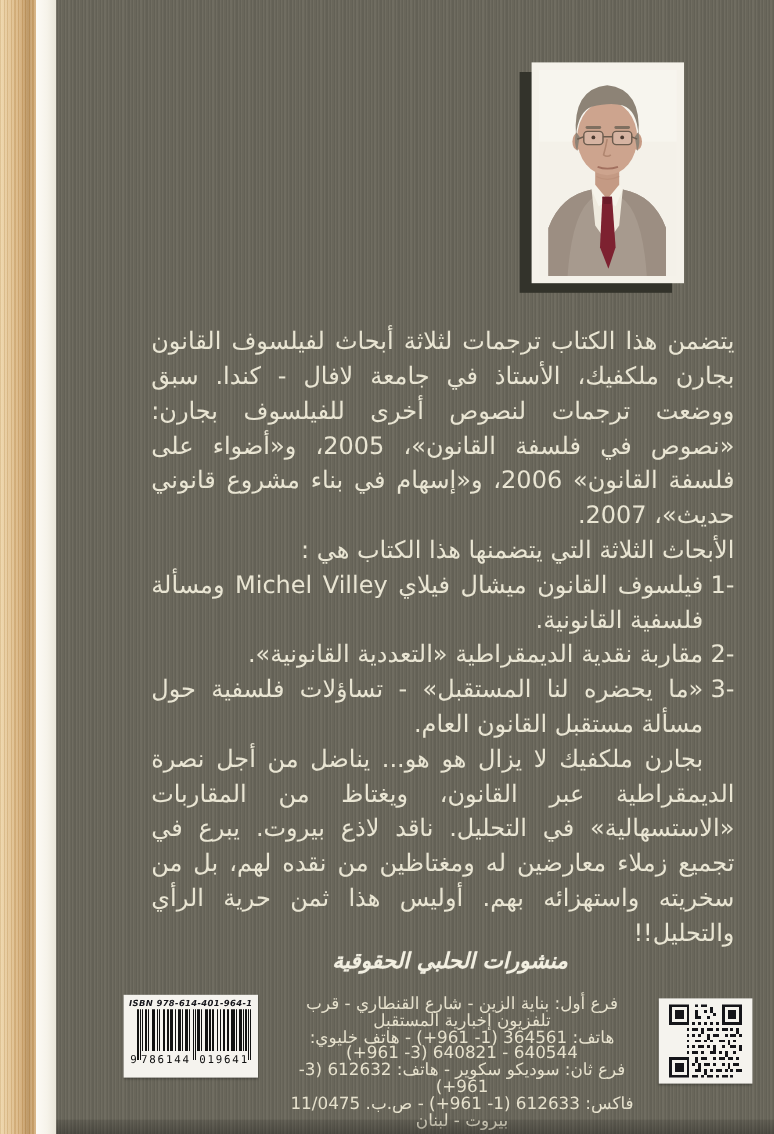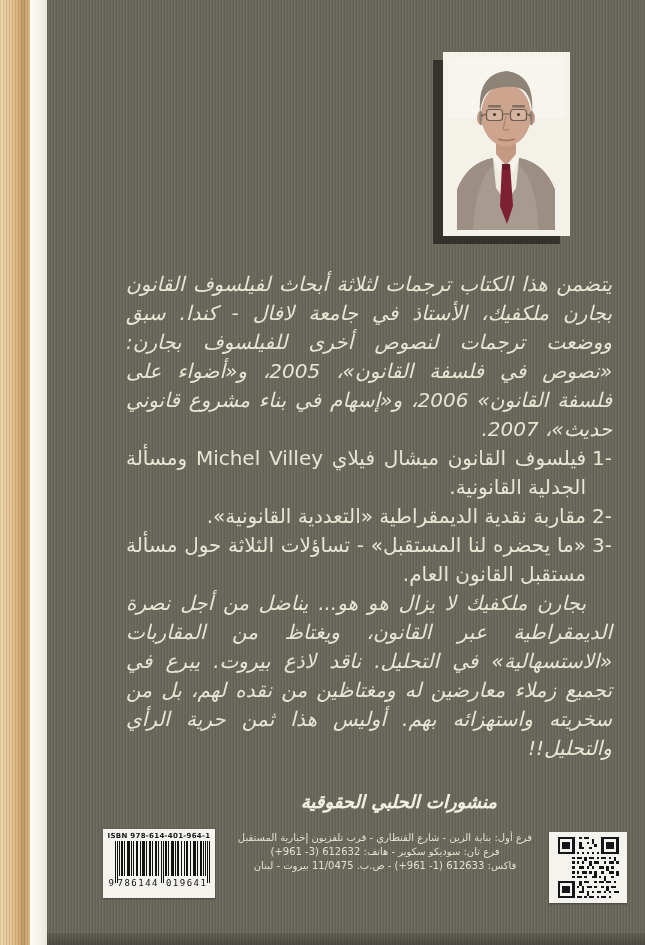--- a/index.html
+++ b/index.html
@@ -23,41 +23,41 @@
 
   
   .photo-shadow{position:absolute;left:433px;top:60px;width:127px;height:184px;background:#33332b;}
   .photo-frame{position:absolute;left:443px;top:52px;width:127px;height:184px;
     background:#f5f2ea;padding:6px;box-sizing:border-box;}
   .photo-frame svg{display:block;width:115px;height:172px;}
 
   
   .synopsis{position:absolute;left:126px;top:270px;width:486px;direction:rtl;
     color:#e9e5d3;font-size:20px;line-height:29px;text-align:justify;}
-  .synopsis p{margin:0;font-style:italic;}
+  .synopsis p{margin:0;}
   .syn-intro{text-align:right;}
   .syn-list-item{display:flex;}
   .li-marker{direction:ltr;unicode-bidi:bidi-override;flex:0 0 26px;text-align:right;padding-left:6px;box-sizing:border-box;}
   .li-text{flex:1;text-align:justify;}
   .syn-p2{text-indent:26px;}
 
   
-  .pub-logo{position:absolute;left:253px;top:791px;width:244px;text-align:right;
+  .pub-logo{position:absolute;left:253px;top:791px;width:244px;text-align:center;
     color:#f2efe1;font-size:18px;font-weight:bold;font-style:italic;direction:rtl;
     letter-spacing:-1px;text-shadow:0 0 1px rgba(255,255,255,.35);}
   .contact{position:absolute;left:233px;top:831px;width:304px;direction:rtl;
-    color:#e6e1cd;font-size:10px;line-height:13.8px;text-align:center;}
+    color:#e6e1cd;font-size:14px;line-height:13.8px;text-align:center;}
   .contact .ltr{direction:ltr;}
 
   
   .barcode{position:absolute;left:103px;top:829px;width:112px;height:69px;
     background:#f5f3ee;box-sizing:border-box;padding-top:3px;text-align:center;
     box-shadow:0 1px 2px rgba(0,0,0,.35);}
   .barcode .isbn{color:#14141a;font-size:7px;letter-spacing:.3px;font-weight:bold;
-    font-family:"DejaVu Sans",sans-serif;white-space:nowrap;}
+    font-family:"DejaVu Sans",sans-serif;white-space:nowrap;font-style:italic;}
   .barcode svg{display:block;margin:1px auto 0;}
 
   
   .qr{position:absolute;left:549px;top:832px;width:78px;height:71px;background:#f5f3ee;
     box-sizing:border-box;padding:5px;box-shadow:0 1px 2px rgba(0,0,0,.35);}
   .qr svg{display:block;width:100%;height:100%;shape-rendering:crispEdges;}
 </style>
 </head>
 <body>
 
@@ -107,39 +107,41 @@
       <circle cx="69.5" cy="56.5" r="1.6" fill="#4b3a30"></circle>
 
       <path d="M57,58 Q55.5,66 54,71 Q57,73.5 60,71" stroke="#b08670" stroke-width="1.3" fill="none"></path>
       <path d="M49,81 Q57,84 66,81" stroke="#a2705f" stroke-width="1.6" fill="none"></path>
       <path d="M48,89 Q57,94 67,89" stroke="#bd927c" stroke-width="1" fill="none"></path>
     </svg>
   </div>
 
   <div class="synopsis">
     <p>يتضمن هذا الكتاب ترجمات لثلاثة أبحاث لفيلسوف القانون بجارن ملكفيك، الأستاذ في جامعة لافال - كندا. سبق ووضعت ترجمات لنصوص أخرى للفيلسوف بجارن: «نصوص في فلسفة القانون»، 2005، و«أضواء على فلسفة القانون» 2006، و«إسهام في بناء مشروع قانوني حديث»، 2007.</p>
+    <p class="syn-intro">الأبحاث الثلاثة التي يتضمنها هذا الكتاب هي :</p>
     <div class="syn-list-item">
       <span class="li-marker">1-</span>
-      <span class="li-text">فيلسوف القانون ميشال فيلاي Michel Villey ومسألة الجدلية القانونية.</span>
+      <span class="li-text">فيلسوف القانون ميشال فيلاي Michel Villey ومسألة فلسفية القانونية.</span>
     </div>
     <div class="syn-list-item">
       <span class="li-marker">2-</span>
       <span class="li-text">مقاربة نقدية الديمقراطية «التعددية القانونية».</span>
     </div>
     <div class="syn-list-item">
       <span class="li-marker">3-</span>
-      <span class="li-text">«ما يحضره لنا المستقبل» - تساؤلات الثلاثة حول مسألة مستقبل القانون العام.</span>
+      <span class="li-text">«ما يحضره لنا المستقبل» - تساؤلات فلسفية حول مسألة مستقبل القانون العام.</span>
     </div>
     <p class="syn-p2">بجارن ملكفيك لا يزال هو هو... يناضل من أجل نصرة الديمقراطية عبر القانون، ويغتاظ من المقاربات «الاستسهالية» في التحليل. ناقد لاذع بيروت. يبرع في تجميع زملاء معارضين له ومغتاظين من نقده لهم، بل من سخريته واستهزائه بهم. أوليس هذا ثمن حرية الرأي والتحليل!!</p>
   </div>
 
   <div class="pub-logo">منشورات الحلبي الحقوقية</div>
 
   <div class="contact">
     <div>فرع أول: بناية الزين - شارع القنطاري - قرب تلفزيون إخبارية المستقبل</div>
+    <div>هاتف: 364561 (1- 961+) - هاتف خليوي: 640544 - 640821 (3- 961+)</div>
     <div>فرع ثان: سوديكو سكوير - هاتف: 612632 (3- 961+)</div>
     <div>فاكس: 612633 (1- 961+) - ص.ب. 11/0475 بيروت - لبنان</div>
   </div>
 
   <div class="barcode">
     <div class="isbn">ISBN 978-614-401-964-1</div>
     <svg viewBox="-7 0 103 46" width="104" height="46" shape-rendering="crispEdges">
       <g fill="#111">
 
         <rect x="0" y="0" width="1" height="42"></rect>

